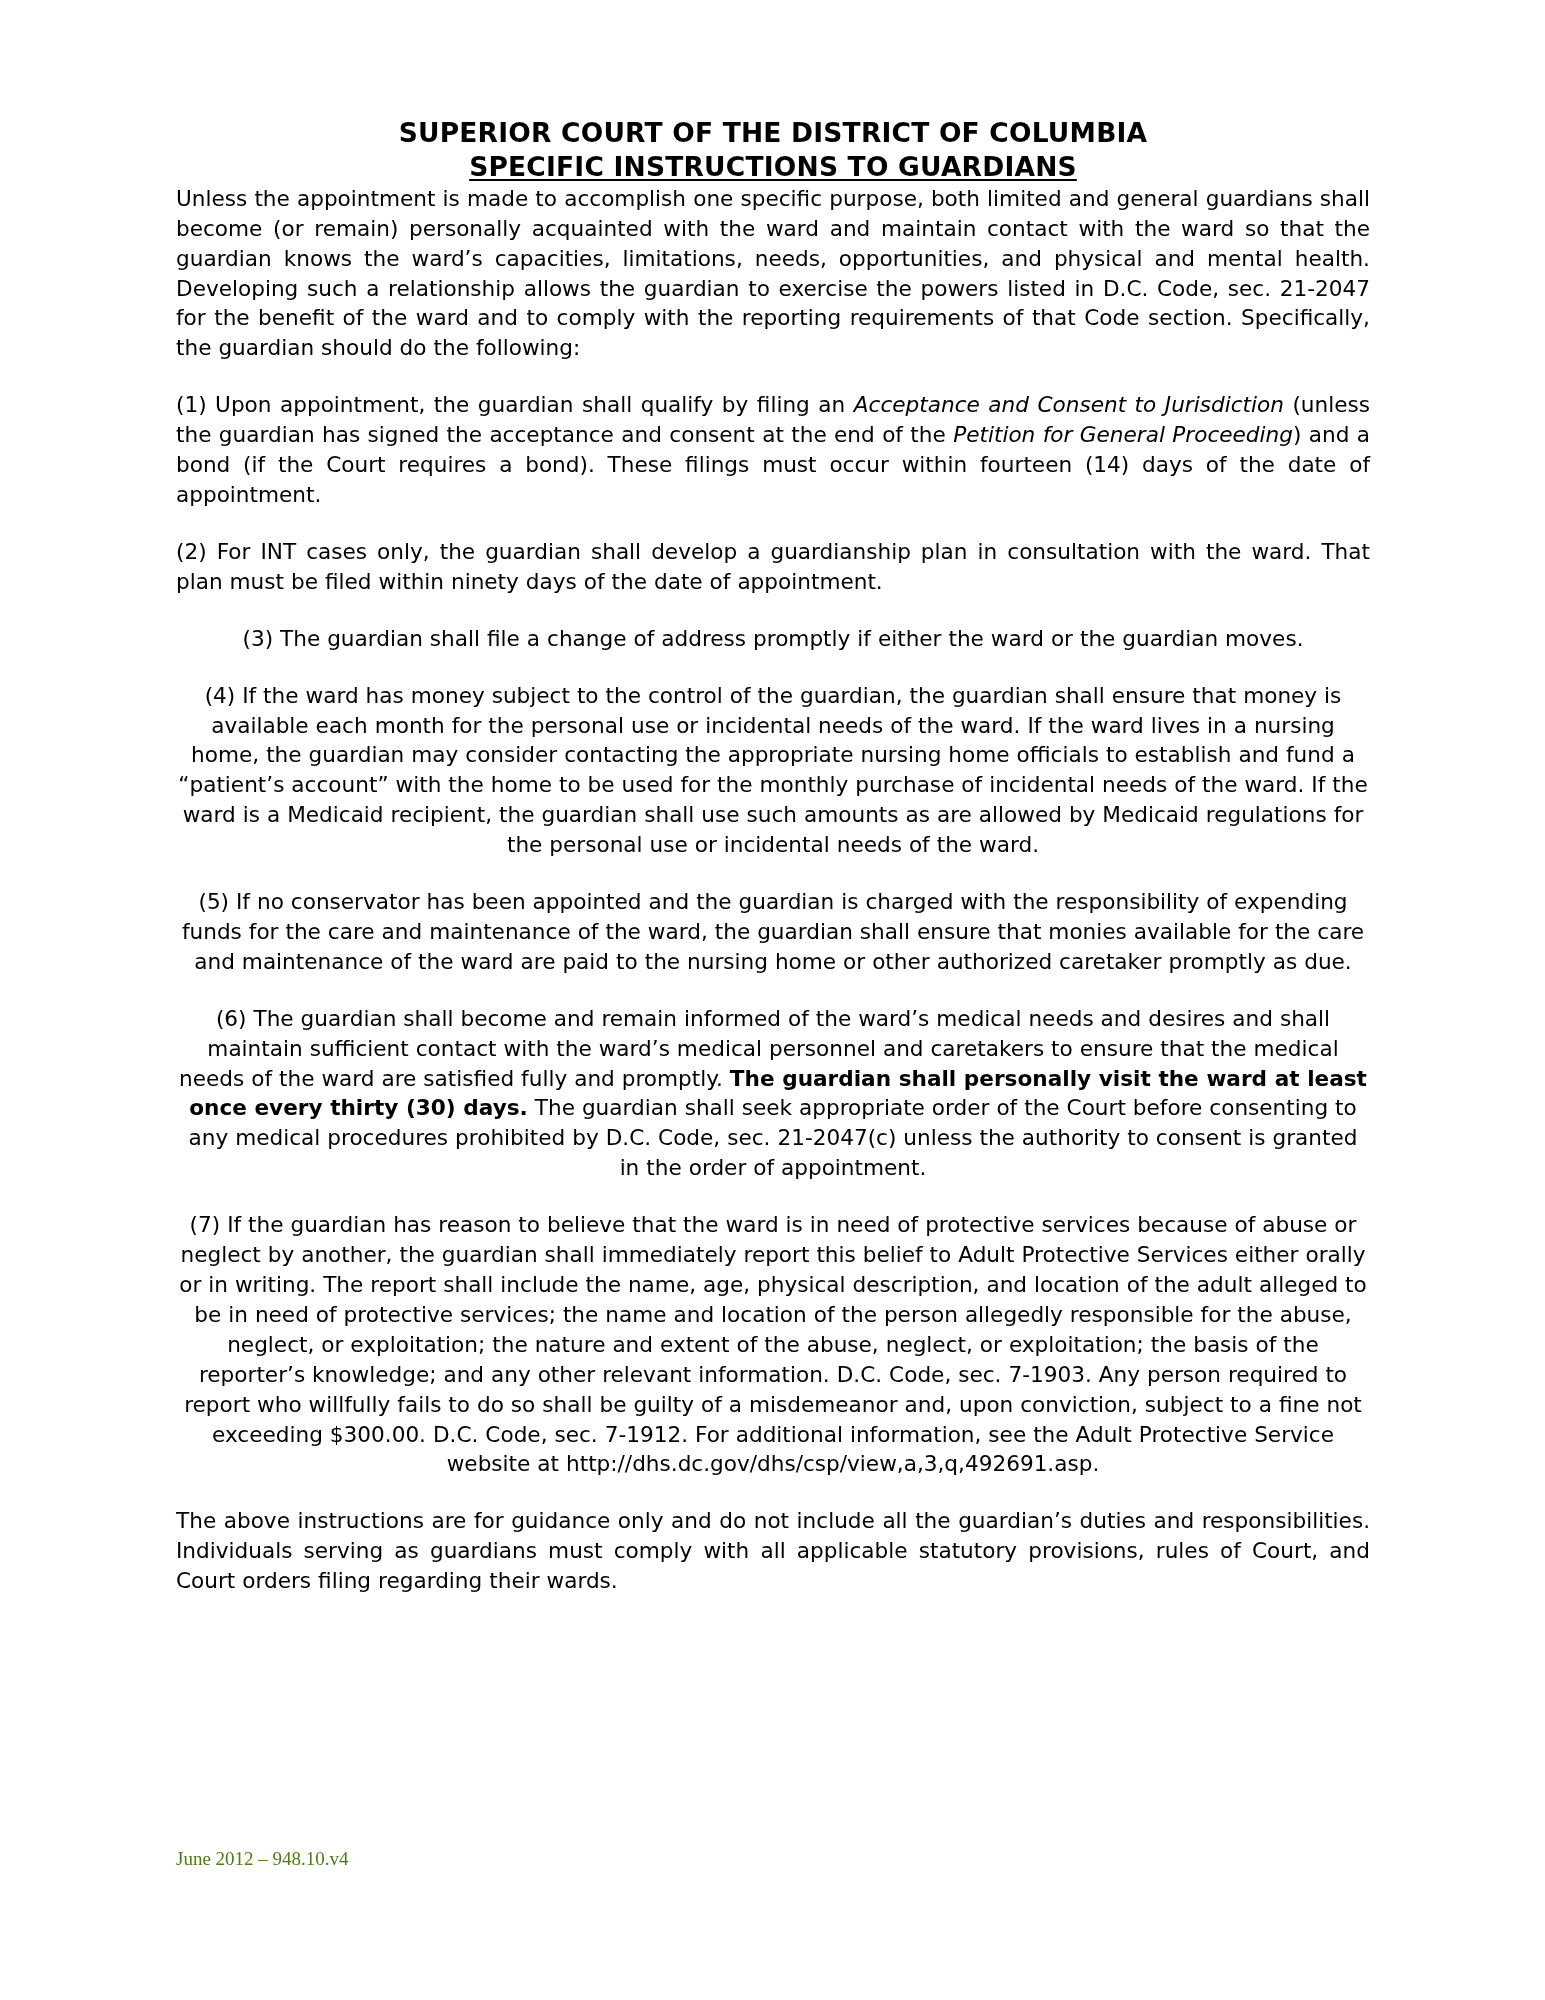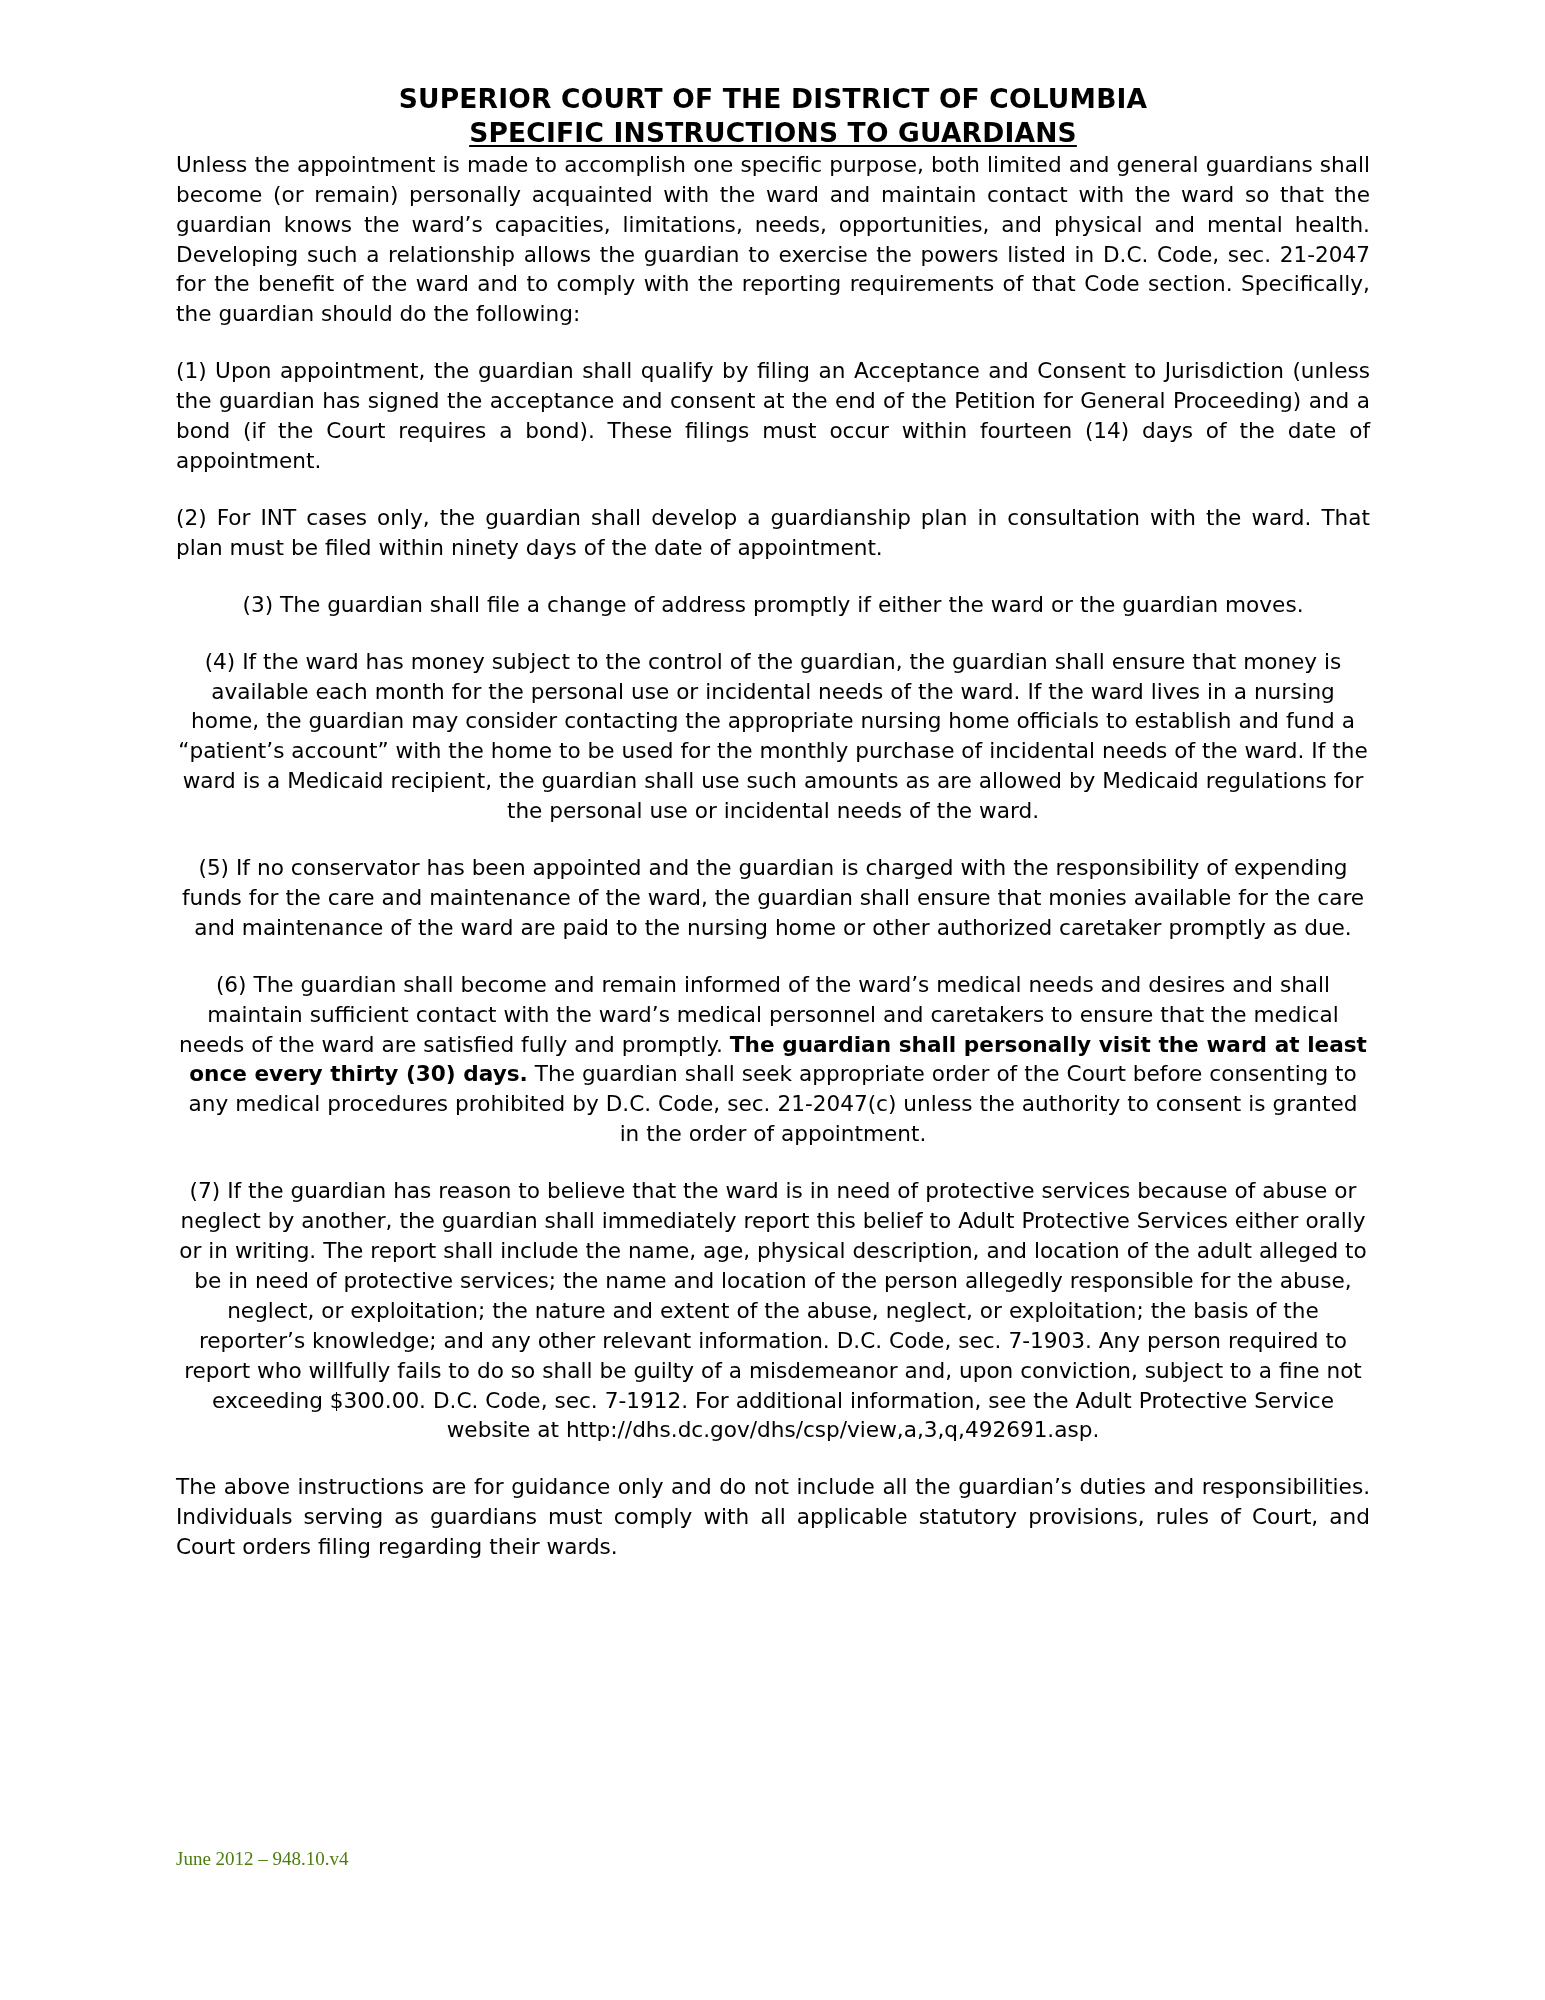--- a/index.html
+++ b/index.html
@@ -23,21 +23,21 @@
     padding: 0;
     overflow: hidden;
   }
   .content {
     position: absolute;
     left: 176px;
     top: 0;
     width: 1194px;
   }
   .title-block {
-    margin-top: 82px;
+    margin-top: 116px;
     text-align: center;
   }
   .title-line {
     font-size: 26.5px;
     font-weight: bold;
     letter-spacing: 0.2px;
     line-height: 1.28;
     display: block;
   }
   .title-line-2 {
@@ -51,21 +51,21 @@
     font-size: 21.6px;
     line-height: 1.385;
     margin: 0 0 27px 0;
     text-align: center;
     word-spacing: 0.1px;
   }
   p.justify {
     text-align: justify;
     text-justify: inter-word;
   }
-  .italic { }
+  .italic { font-style: italic; }
   .bold { font-weight: bold; }
   .footer {
     position: absolute;
     left: 176px;
     top: 1848px;
     font-family: "Liberation Serif", "DejaVu Serif", serif;
     font-size: 19px;
     line-height: 1.2;
     color: #4d7c0f;
   }

